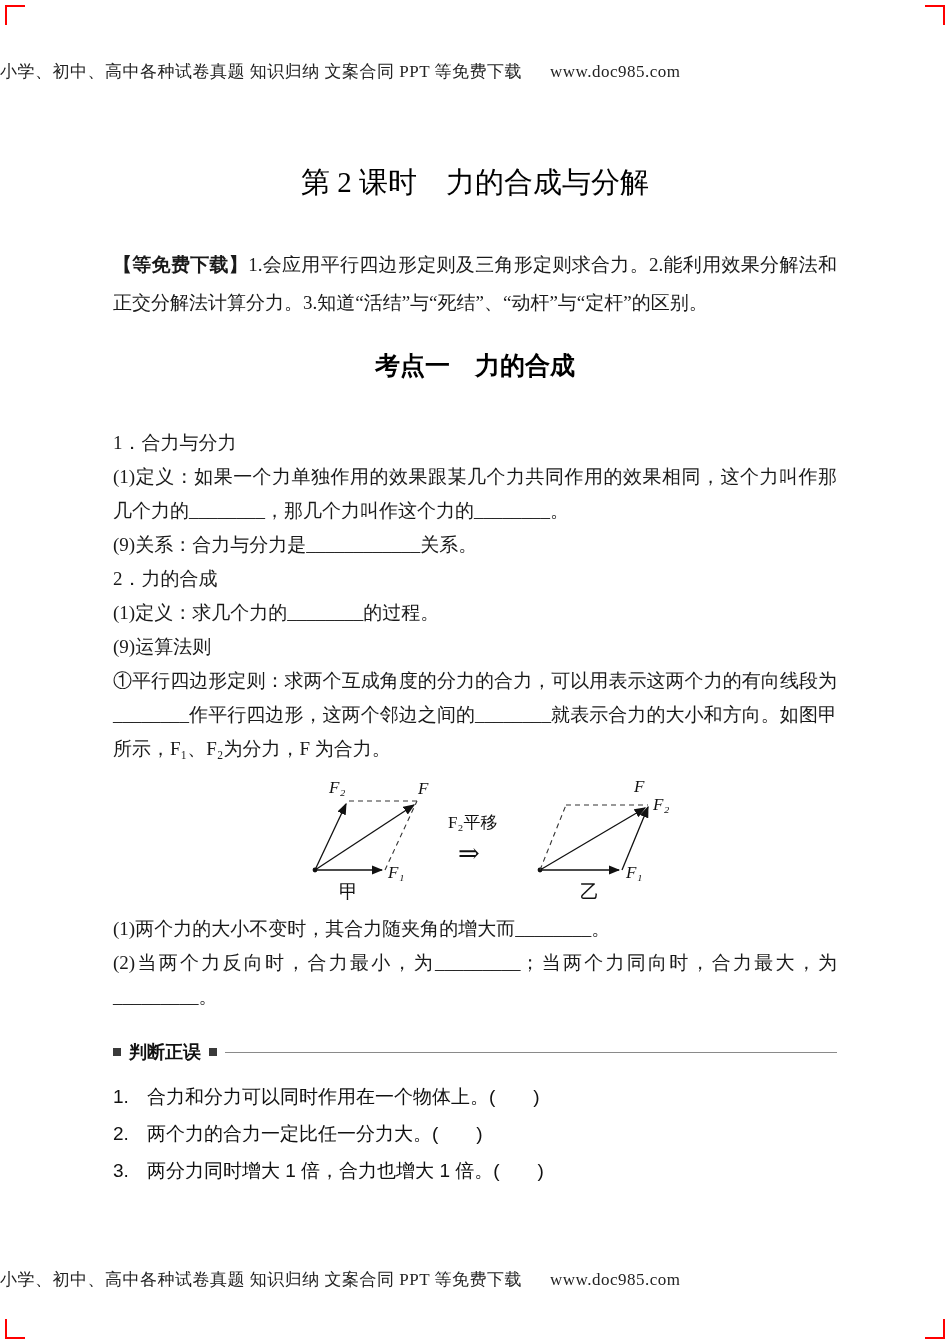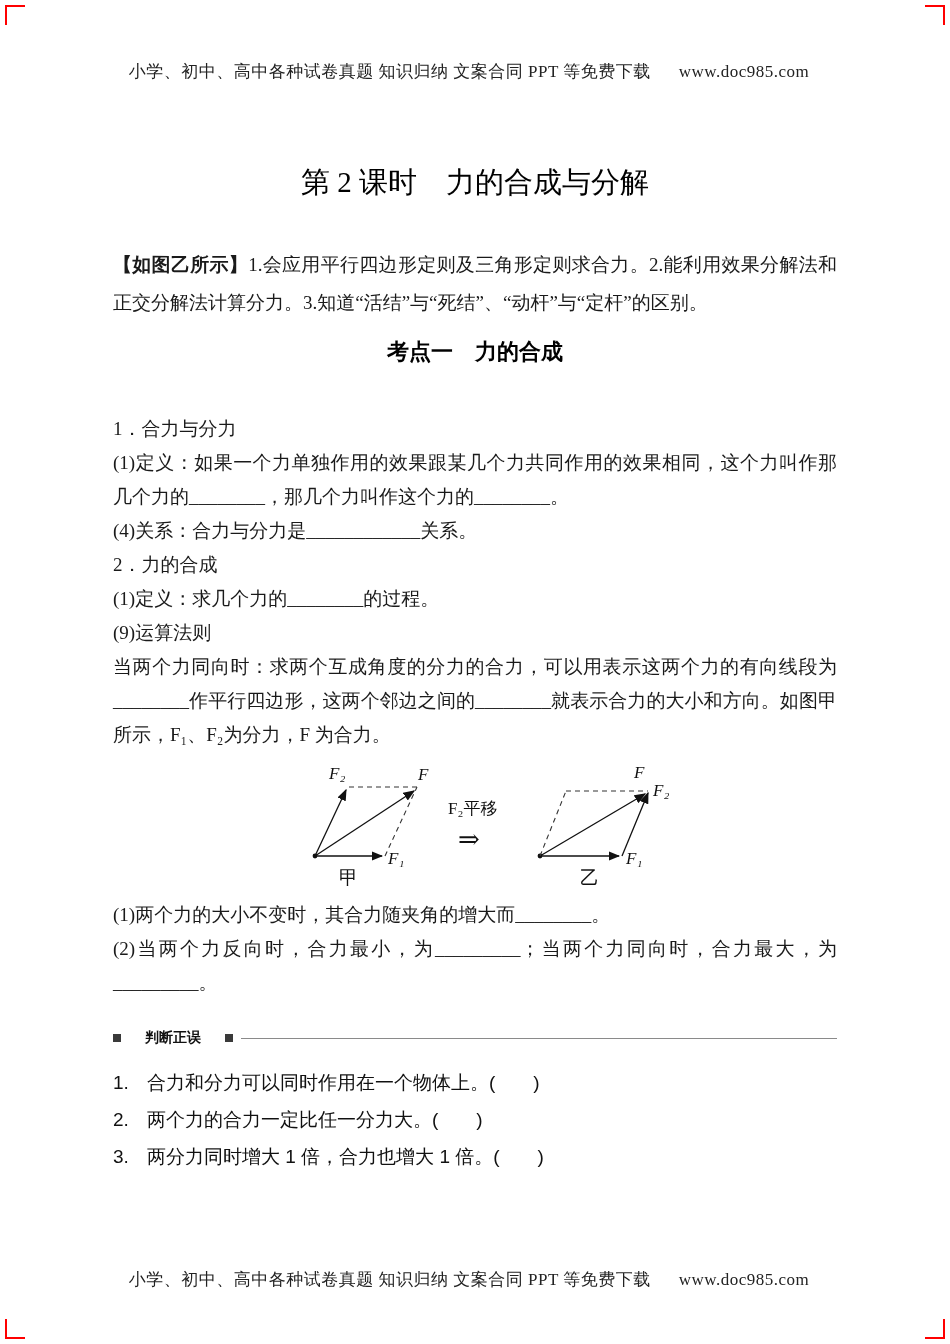--- a/index.html
+++ b/index.html
@@ -13,63 +13,63 @@
   }
   
   .corner{position:absolute;width:18px;height:18px;}
   .corner.tl{left:5px;top:5px;border-left:2px solid #ff0000;border-top:2px solid #ff0000;}
   .corner.tr{right:5px;top:5px;border-right:2px solid #ff0000;border-top:2px solid #ff0000;}
   .corner.bl{left:5px;bottom:5px;border-left:2px solid #ff0000;border-bottom:2px solid #ff0000;}
   .corner.br{right:5px;bottom:5px;border-right:2px solid #ff0000;border-bottom:2px solid #ff0000;}
 
   .site-line{
     position:absolute;left:0;right:12px;
-    text-align:center;font-size:17px;color:#222;
+    font-size:17px;color:#222;
     letter-spacing:0.5px;white-space:nowrap;
   }
   .site-line.top{top:60px;}
   .site-line.bottom{top:1268px;}
   .site-line .url{margin-left:28px;}
 
   .content{position:absolute;left:113px;right:113px;top:162px;}
 
   .doc-title{
     margin:0;text-align:center;
     font-size:29px;font-weight:normal;line-height:40px;color:#000;
   }
   .objectives{
     margin:44px 0 0 0;
     font-size:19px;line-height:38px;text-align:justify;
   }
   .objectives .obj-label{font-weight:bold;}
   .section-title{
-    margin:12px 0 0 0;text-align:center;
-    font-size:22px;font-weight:bold;line-height:36px;color:#000;
+    margin:26px 0 0 0;text-align:center;
+    font-size:25px;font-weight:bold;line-height:36px;color:#000;
   }
   .body-text p{
     margin:0;font-size:19px;line-height:34px;text-align:justify;
   }
   .body-text{margin-top:42px;font-family:Liberation Serif, serif;}
 
   .diagram-wrap{margin:10px 0 6px 172px;width:430px;height:126px;}
   .diagram-wrap svg{display:block;}
   .dg-label{font-size:17px;font-style:italic;font-family:"Liberation Serif","DejaVu Serif",serif;fill:#111;}
   .dg-cjk{font-size:19px;font-style:normal;fill:#111;}
   .dg-shift{font-size:17px;fill:#111;}
   .dg-implies{font-size:26px;font-style:normal;fill:#111;}
 
   .judge-header{
     display:flex;align-items:center;
     margin-top:26px;height:24px;
   }
   .judge-sq{width:8px;height:8px;background:#3a3a3a;flex:0 0 auto;}
   .judge-title{
     font-family:"Liberation Sans","DejaVu Sans",sans-serif;
-    font-weight:bold;font-size:14px;color:#111;
-    margin:0 24px;white-space:nowrap;
+    font-weight:bold;font-size:18px;color:#111;
+    margin:0 8px;white-space:nowrap;
   }
   .judge-rule{flex:1;border-top:1.5px solid #8a8a8a;margin-left:8px;}
   .judge-items{margin-top:14px;}
   .judge-item{
     display:flex;
     font-family:"Liberation Sans","DejaVu Sans",sans-serif;
     font-size:19px;line-height:37px;color:#111;
   }
   .judge-num{width:34px;flex:0 0 auto;}
 </style>
@@ -84,32 +84,32 @@
   <div class="corner br"></div>
 
   <div class="site-line top">
     <span>小学、初中、高中各种试卷真题 知识归纳 文案合同 PPT 等免费下载</span><span class="url">www.doc985.com</span>
   </div>
 
   <div class="content">
 
     <h1 class="doc-title">第 2 课时　力的合成与分解</h1>
 
-    <p class="objectives"><span class="obj-label">【如图乙所示】</span><span>1.会应用平行四边形定则及三角形定则求合力。2.能利用效果分解法和正交分解法计算分力。3.知道“活结”与“死结”、“动杆”与“定杆”的区别。</span></p>
+    <p class="objectives"><span class="obj-label">【等免费下载】</span><span>1.会应用平行四边形定则及三角形定则求合力。2.能利用效果分解法和正交分解法计算分力。3.知道“活结”与“死结”、“动杆”与“定杆”的区别。</span></p>
 
     <h2 class="section-title">考点一　力的合成</h2>
 
     <div class="body-text">
       <p>1．合力与分力</p>
       <p>(1)定义：如果一个力单独作用的效果跟某几个力共同作用的效果相同，这个力叫作那几个力的________，那几个力叫作这个力的________。</p>
-      <p>(4)关系：合力与分力是____________关系。</p>
+      <p>(9)关系：合力与分力是____________关系。</p>
       <p>2．力的合成</p>
       <p>(1)定义：求几个力的________的过程。</p>
       <p>(9)运算法则</p>
-      <p>当两个力同向时：求两个互成角度的分力的合力，可以用表示这两个力的有向线段为________作平行四边形，这两个邻边之间的________就表示合力的大小和方向。如图甲所示，F₁、F₂为分力，F 为合力。</p>
+      <p>①平行四边形定则：求两个互成角度的分力的合力，可以用表示这两个力的有向线段为________作平行四边形，这两个邻边之间的________就表示合力的大小和方向。如图甲所示，F₁、F₂为分力，F 为合力。</p>
     </div>
 
     <div class="diagram-wrap">
       <svg width="430" height="126" viewBox="0 0 430 126" xmlns="http://www.w3.org/2000/svg">
         <defs>
           <marker id="arr" markerWidth="9" markerHeight="7" refX="8" refY="3.5" orient="auto">
             <path d="M0,0 L9,3.5 L0,7 z" fill="#111"></path>
           </marker>
         </defs>
 

